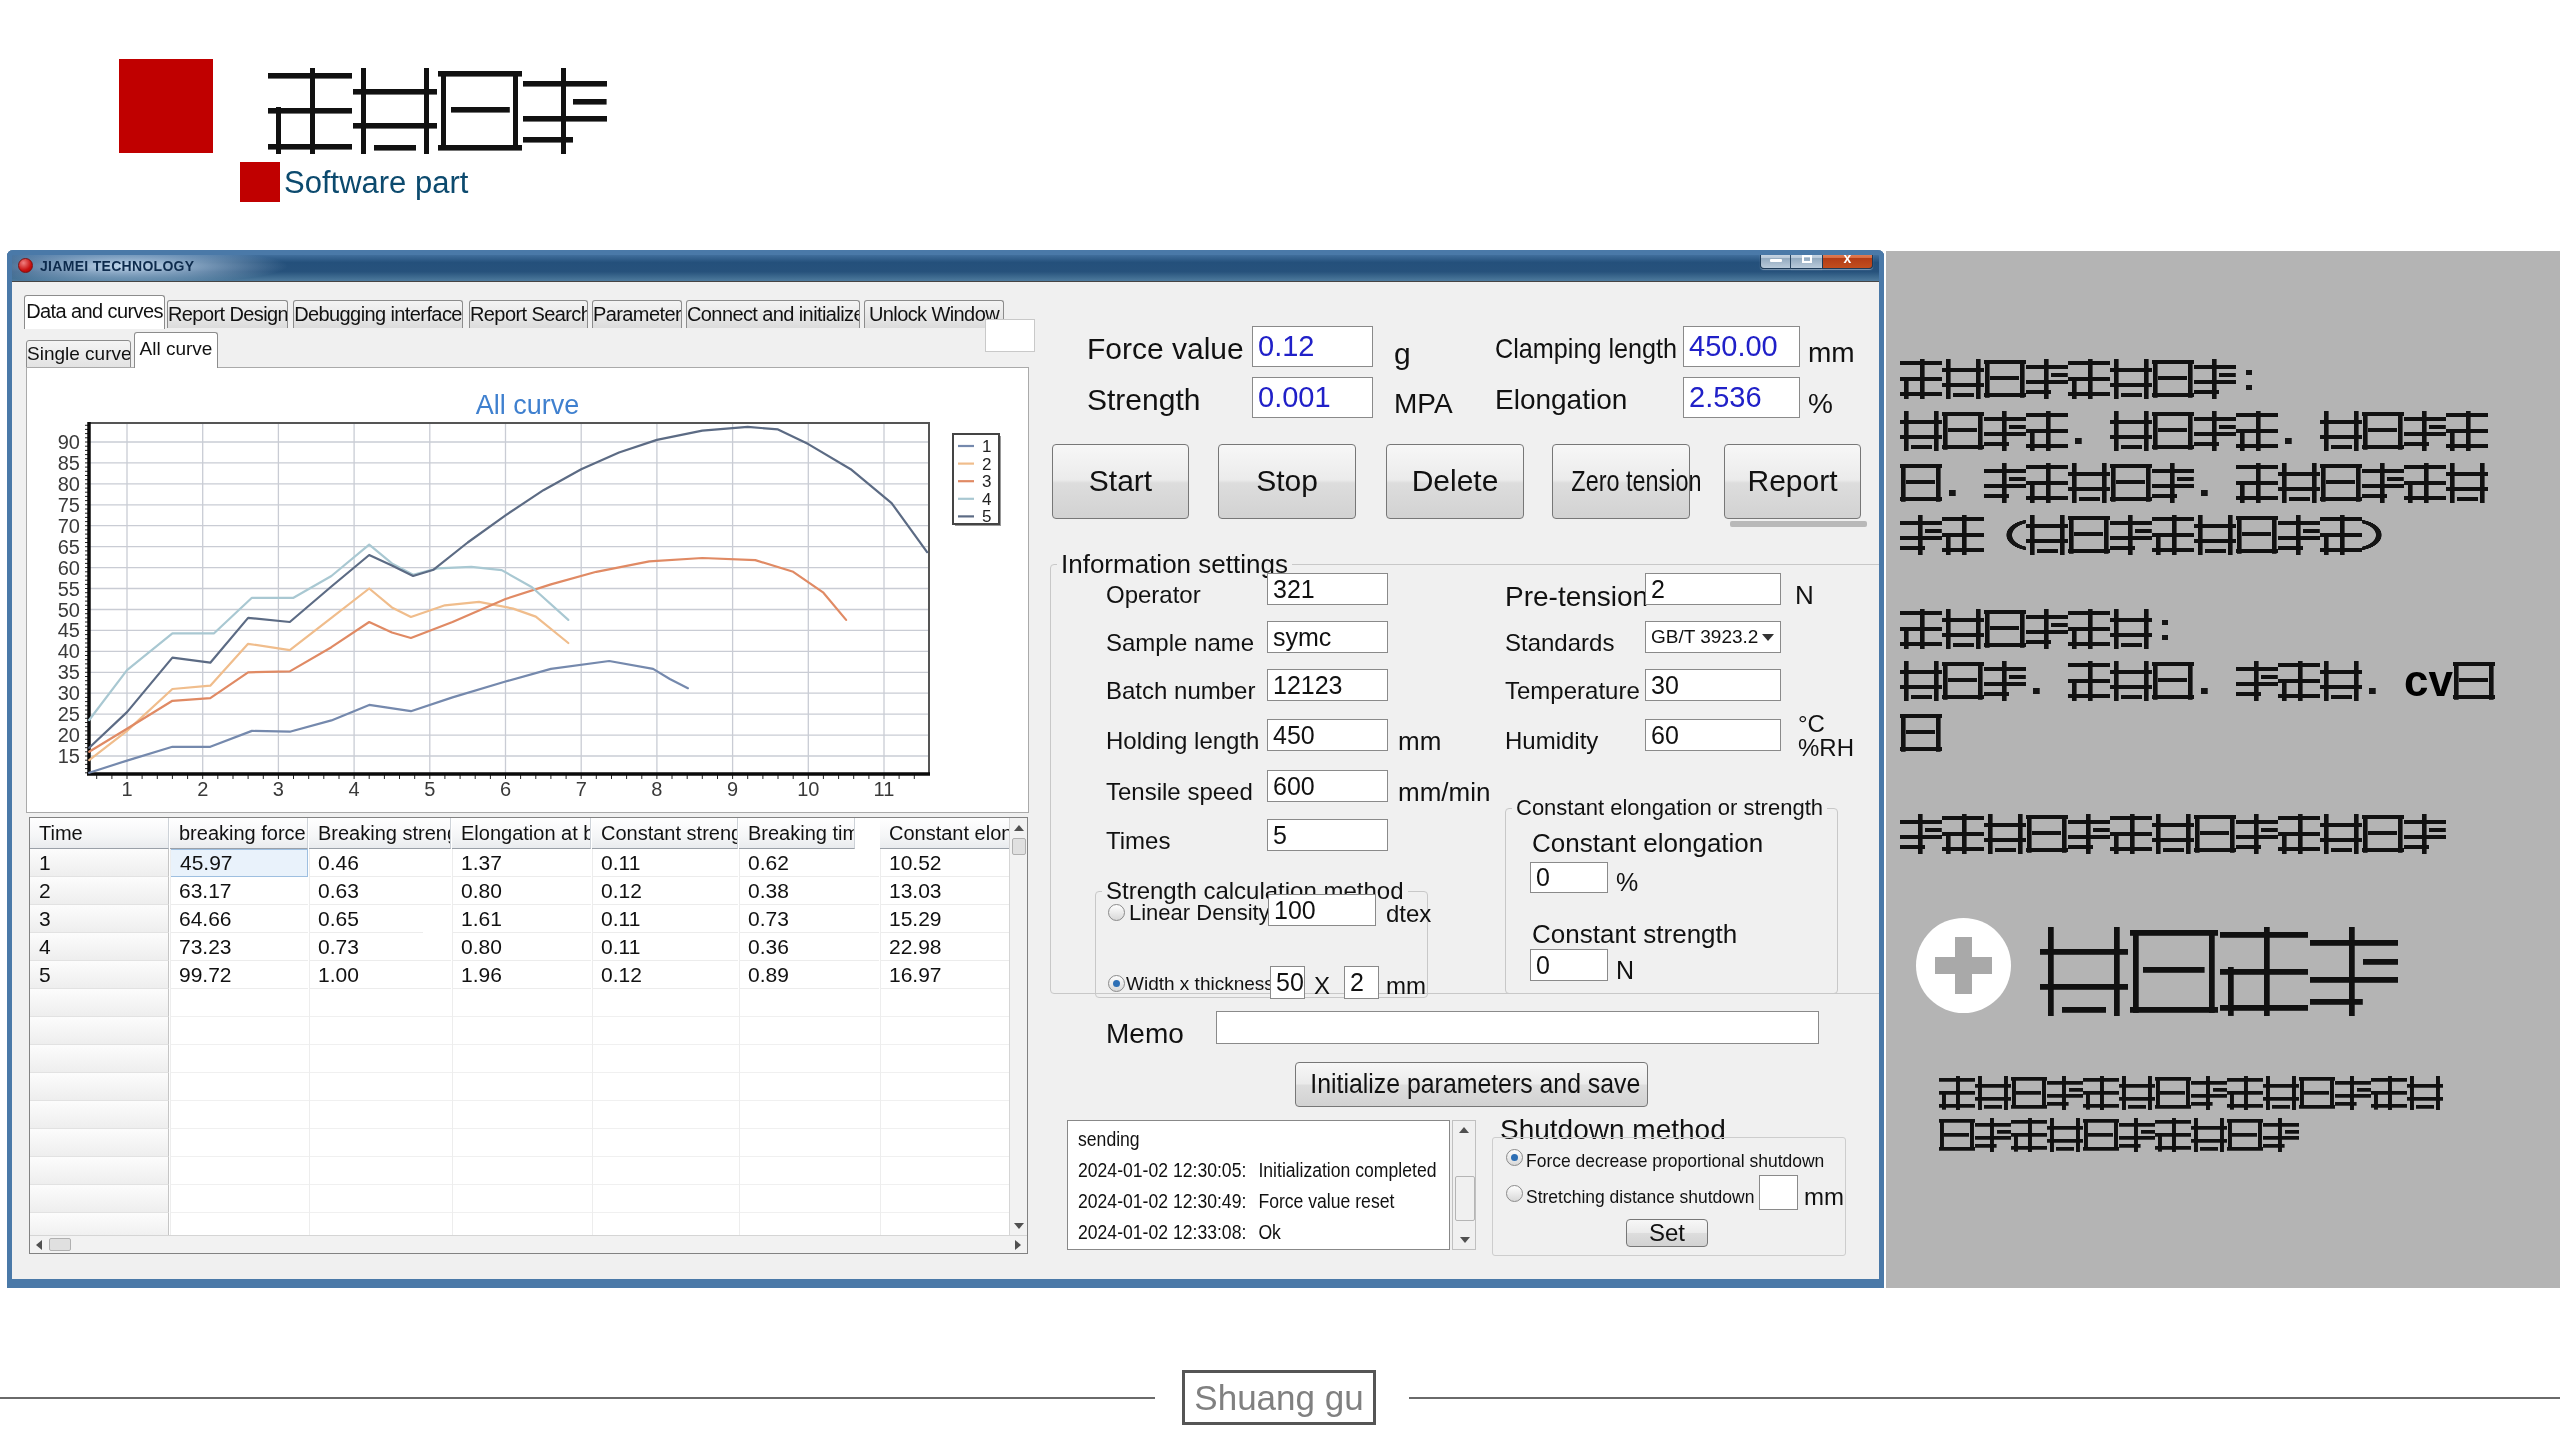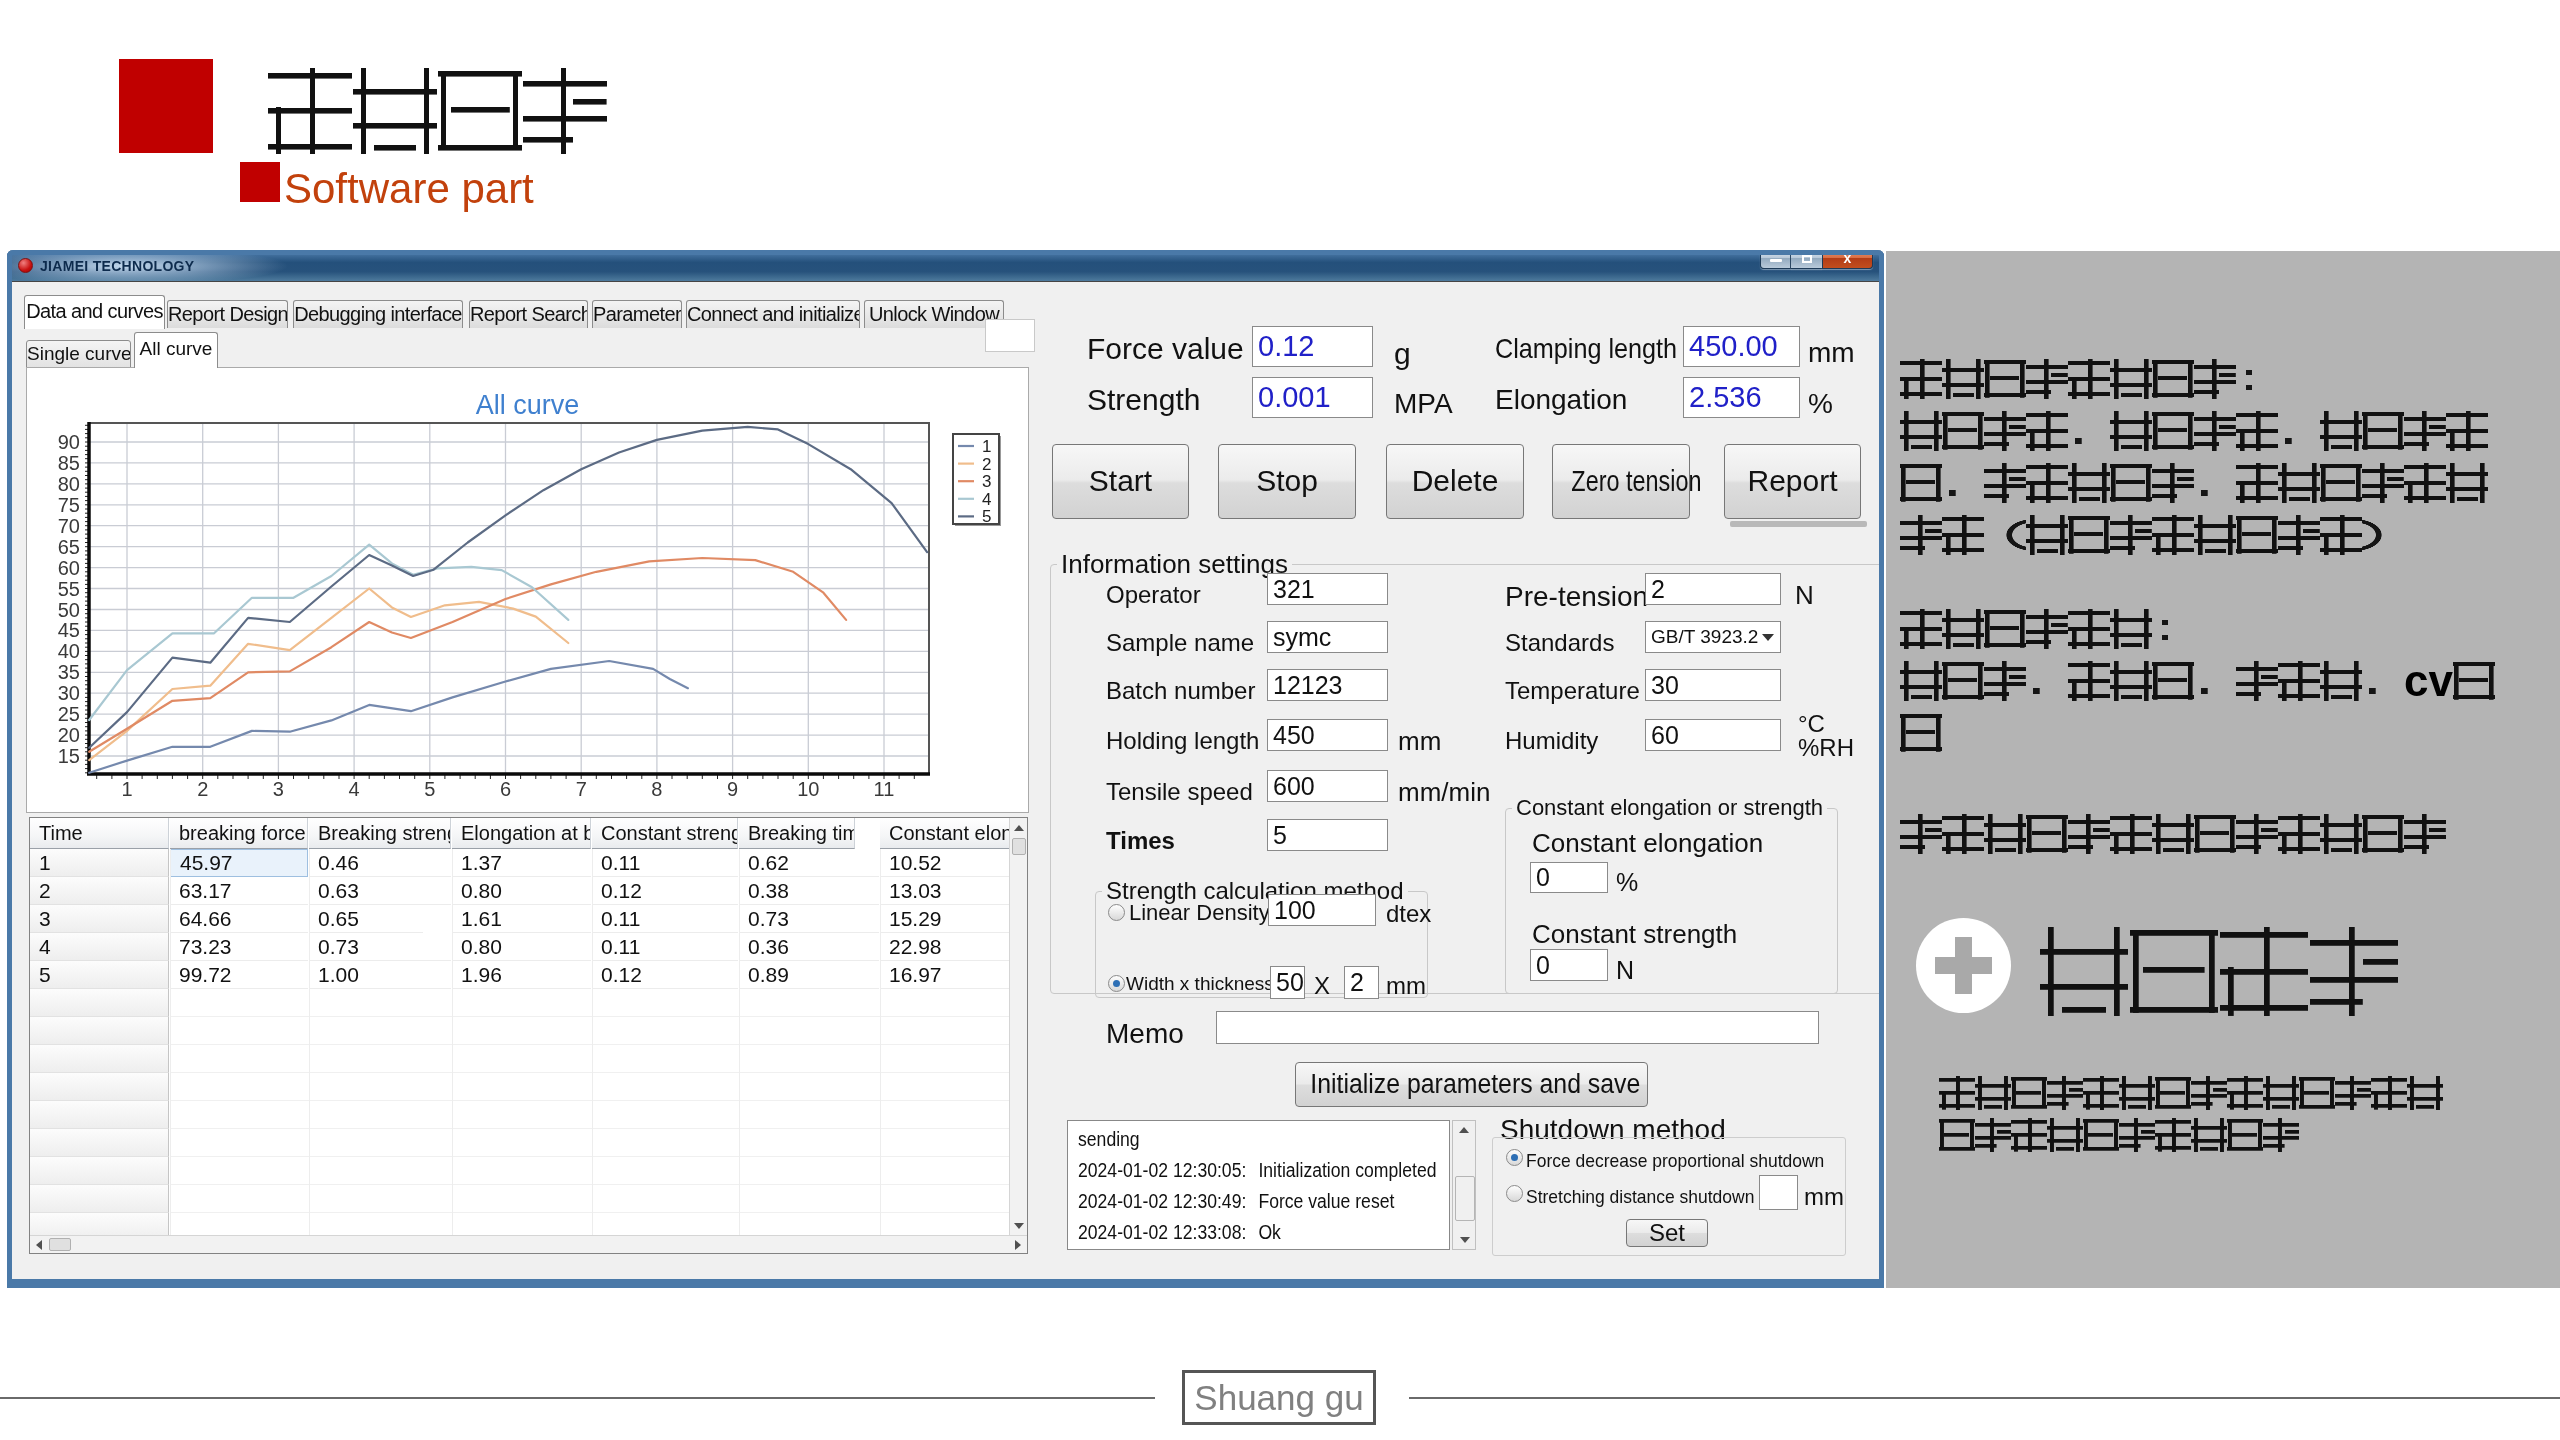--- a/index.html
+++ b/index.html
@@ -10,21 +10,21 @@
 .gc{background-image:linear-gradient(#111,#111),linear-gradient(#111,#111),linear-gradient(#111,#111),linear-gradient(#111,#111),linear-gradient(#111,#111);background-size:100% 11%,100% 11%,11% 92%,11% 92%,70% 11%;background-position:0 4%,0 96%,4% 50%,96% 50%,50% 48%}
 .gd{background-image:linear-gradient(#111,#111),linear-gradient(#111,#111),linear-gradient(#111,#111),linear-gradient(#111,#111),linear-gradient(#111,#111);background-size:100% 11%,11% 100%,100% 11%,60% 11%,40% 11%;background-position:0 16%,48% 0,0 60%,0 86%,100% 38%}
 .pd{background-image:linear-gradient(#151515,#151515);background-size:16% 15%;background-position:20% 80%}
 .pm{background-image:linear-gradient(#151515,#151515),linear-gradient(#151515,#151515);background-size:15% 13%,15% 13%;background-position:28% 32%,28% 74%}
 .pl{background-image:radial-gradient(ellipse 85% 52% at 118% 50%,transparent 59%,#151515 61% 75%,transparent 77%)}
 .pr{background-image:radial-gradient(ellipse 85% 52% at -18% 50%,transparent 59%,#151515 61% 75%,transparent 77%)}
 </style></head><body>
 <div class="abs" style="left:119px;top:59px;width:94px;height:94px;background:#c00000"></div>
 <div class="abs" style="left:268px;top:68px;font-size:86px;letter-spacing:0"><i class="cj ga thin" style="width:84px;height:86px;margin-right:1px"></i><i class="cj gb thin" style="width:84px;height:86px;margin-right:1px"></i><i class="cj gc thin" style="width:84px;height:86px;margin-right:1px"></i><i class="cj gd thin" style="width:84px;height:86px;margin-right:1px"></i></div>
 <div class="abs" style="left:240px;top:162px;width:40px;height:40px;background:#c00000"></div>
-<div class="abs" style="left:284px;top:165px;font-size:42px;color:#c2410c">Software part</div>
+<div class="abs" style="left:284px;top:165px;font-size:31px;color:#0c4a6e">Software part</div>
 <div id="win" class="abs">
 <div id="tbar">
 <div id="ticon"></div>
       <div id="ttxt">JIAMEI TECHNOLOGY</div>
 <div id="tctl">
         <div class="wb wbm">
           <span style="display:block;width:12px;height:3px;background:#fff;margin:9px auto 0;border-radius:1px"></span>
         </div>
         <div class="wb wbx">
           <span style="display:block;width:10px;height:8px;border:2px solid #fff;margin:5px auto 0"></span>
@@ -371,21 +371,21 @@
 <div class="abs" style="left:1094px;top:299px;font-size:24px;color:#111;">Operator</div>
 <div class="inp" style="left:1255px;top:291px;width:121px;height:32px;font-size:25px;color:#111;padding-left:5px">321</div>
 <div class="abs" style="left:1094px;top:347px;font-size:24px;color:#111;">Sample name</div>
 <div class="inp" style="left:1255px;top:339px;width:121px;height:32px;font-size:25px;color:#111;padding-left:5px">symc</div>
 <div class="abs" style="left:1094px;top:395px;font-size:24px;color:#111;">Batch number</div>
 <div class="inp" style="left:1255px;top:387px;width:121px;height:32px;font-size:25px;color:#111;padding-left:5px">12123</div>
 <div class="abs" style="left:1094px;top:445px;font-size:24px;color:#111;">Holding length</div>
 <div class="inp" style="left:1255px;top:437px;width:121px;height:32px;font-size:25px;color:#111;padding-left:5px">450</div>
 <div class="abs" style="left:1094px;top:496px;font-size:24px;color:#111;">Tensile speed</div>
 <div class="inp" style="left:1255px;top:488px;width:121px;height:32px;font-size:25px;color:#111;padding-left:5px">600</div>
-<div class="abs" style="left:1094px;top:545px;font-size:24px;color:#111;font-weight:bold;">Times</div>
+<div class="abs" style="left:1094px;top:545px;font-size:24px;color:#111;">Times</div>
 <div class="inp" style="left:1255px;top:537px;width:121px;height:32px;font-size:25px;color:#111;padding-left:5px">5</div>
 <div class="abs" style="left:1386px;top:444px;font-size:26px;color:#111;">mm</div>
 <div class="abs" style="left:1386px;top:495px;font-size:26px;color:#111;">mm/min</div>
 <fieldset class="grp g2" style="left:1083px;top:595px;width:333px;height:121px">
         <legend>Strength calculation method</legend>
       </fieldset>
 <div class="radio" style="left:1096px;top:622px"></div>
 <div class="abs" style="left:1117px;top:618px;font-size:22px;color:#111;">Linear Density</div>
 <div class="inp" style="left:1256px;top:612px;width:108px;height:32px;font-size:25px;color:#111;padding-left:5px">100</div>
 <div class="abs" style="left:1374px;top:618px;font-size:24px;color:#111;">dtex</div>

